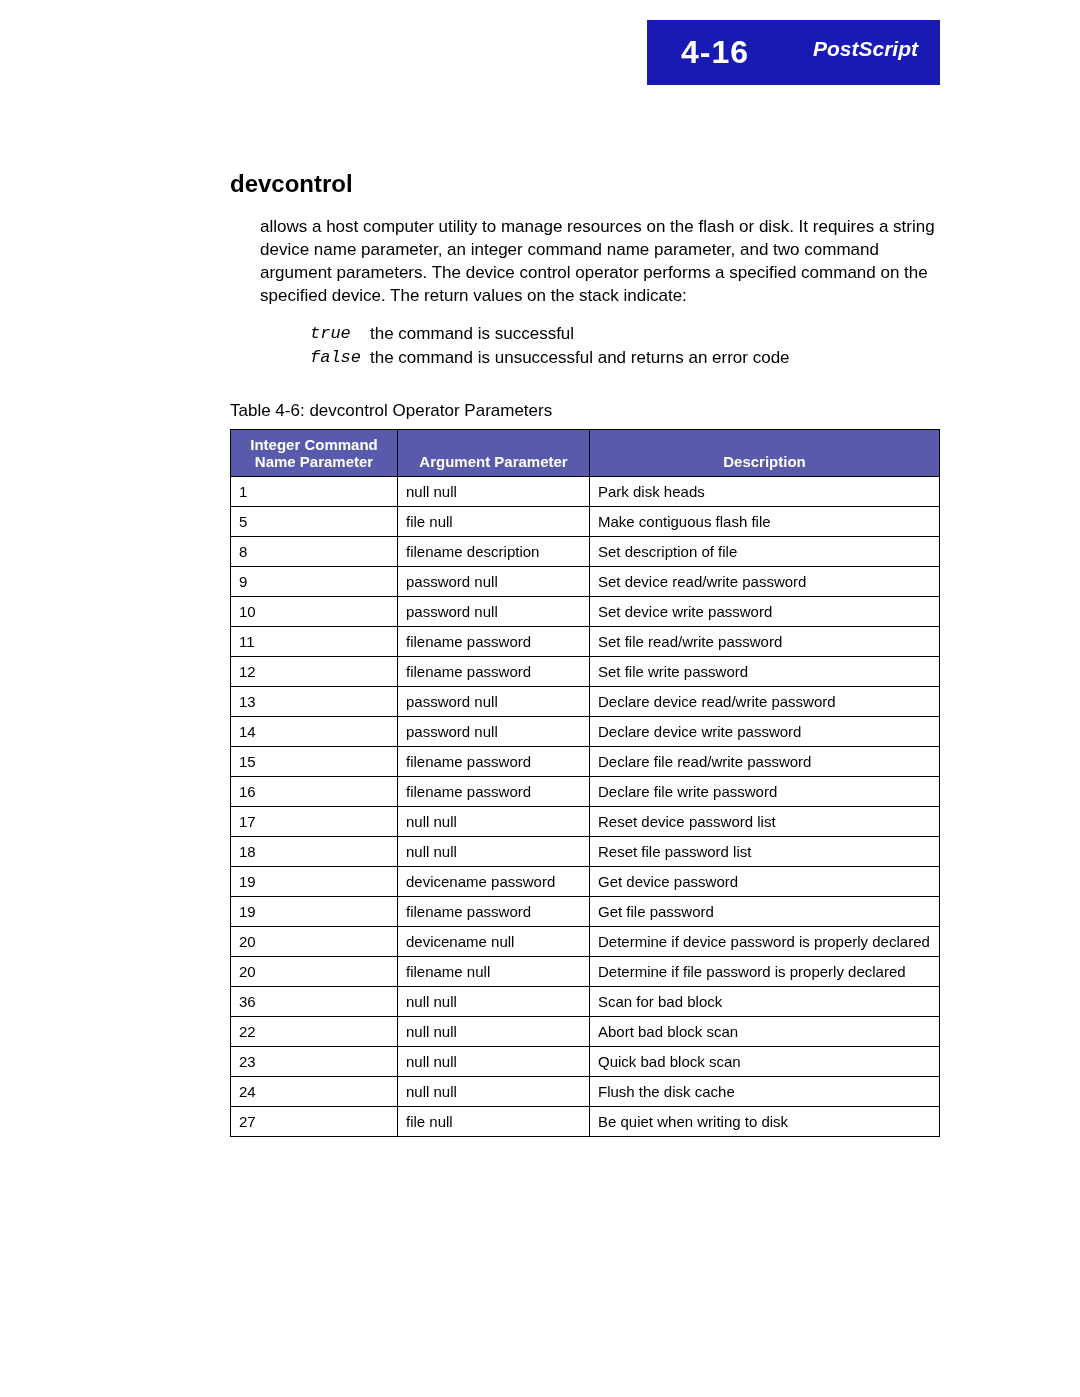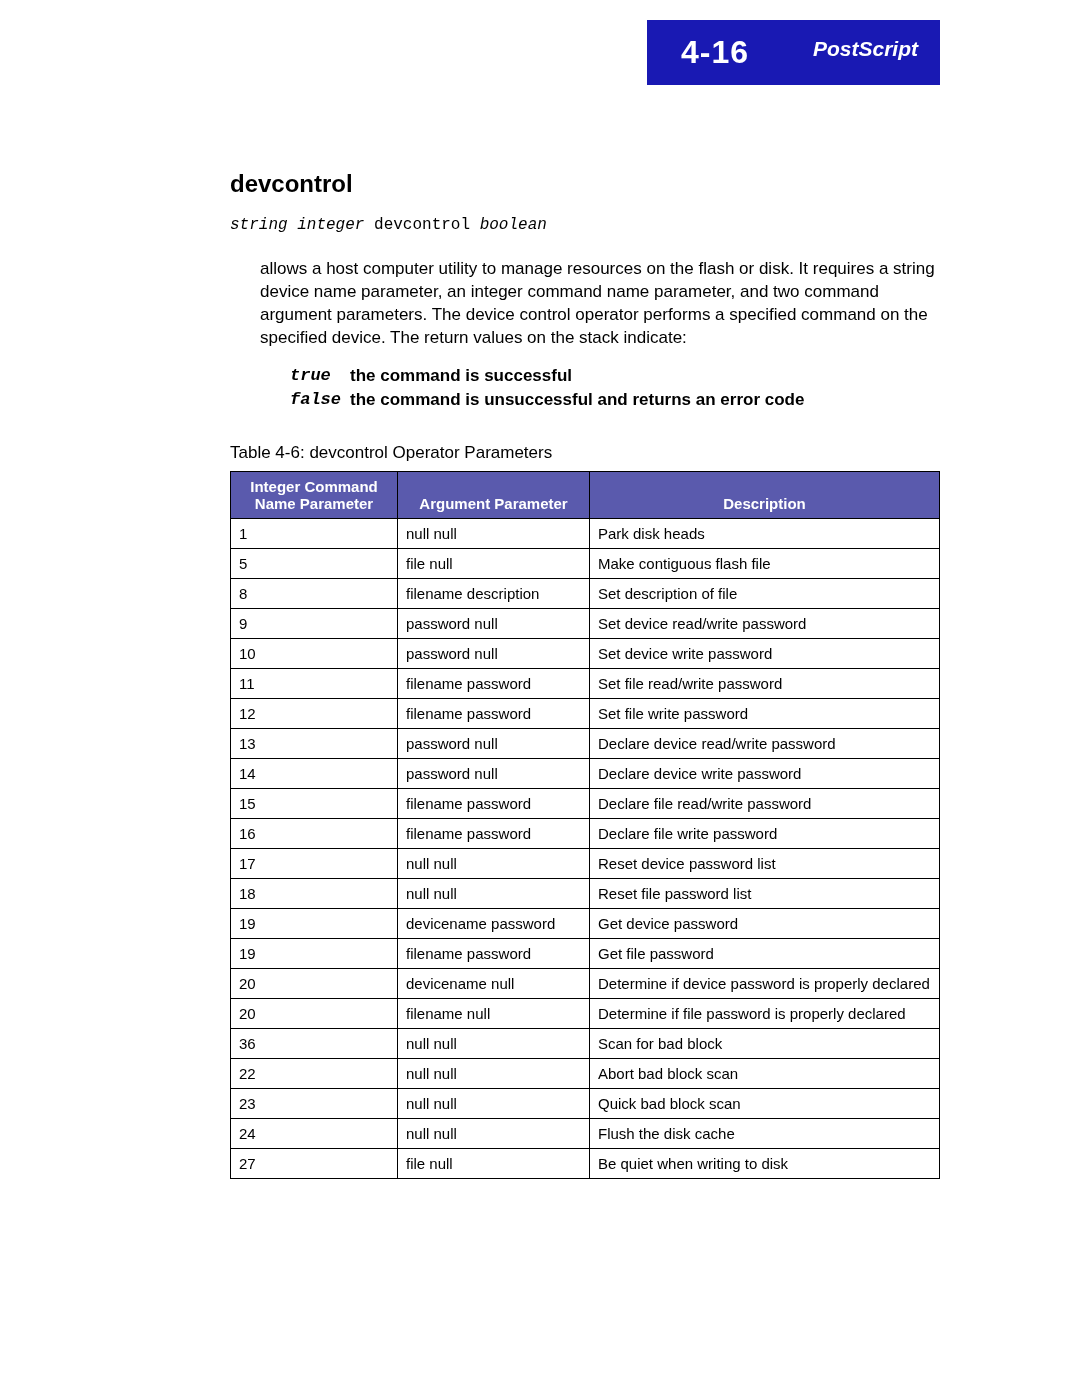--- a/index.html
+++ b/index.html
@@ -57,23 +57,22 @@
   .signature .opname {
     font-style: normal;
   }
 
   .body-text {
     margin: 0 0 14px 30px;
     line-height: 1.35;
   }
 
   .retvals {
-    margin: 0 0 30px 60px;
+    margin: 0 0 30px 80px;
     line-height: 1.45;
-    font-weight: bold;
   }
   .retvals .row { display: flex; }
   .retvals .key {
     font-family: "Courier New", Courier, monospace;
     font-style: italic;
     width: 60px;
     flex: none;
   }
 
   .table-caption {
@@ -109,25 +108,20 @@
 
 <div class="page">
 
   <div class="header-tab">
     <div class="pagenum">4-16</div>
     <div class="chapter">PostScript</div>
   </div>
 
   <h2 class="section-title">devcontrol</h2>
 
-  <div class="signature">
-    <span>string integer</span>
-    <span class="opname">devcontrol</span>
-    <span>boolean</span>
-  </div>
 
   <p class="body-text">allows a host computer utility to manage resources on the flash or disk. It requires a string device name parameter, an integer command name parameter, and two command argument parameters. The device control operator performs a specified command on the specified device. The return values on the stack indicate:</p>
 
   <div class="retvals">
     <div class="row">
       <span class="key">true</span>
       <span>the command is successful</span>
     </div>
     <div class="row">
       <span class="key">false</span>

